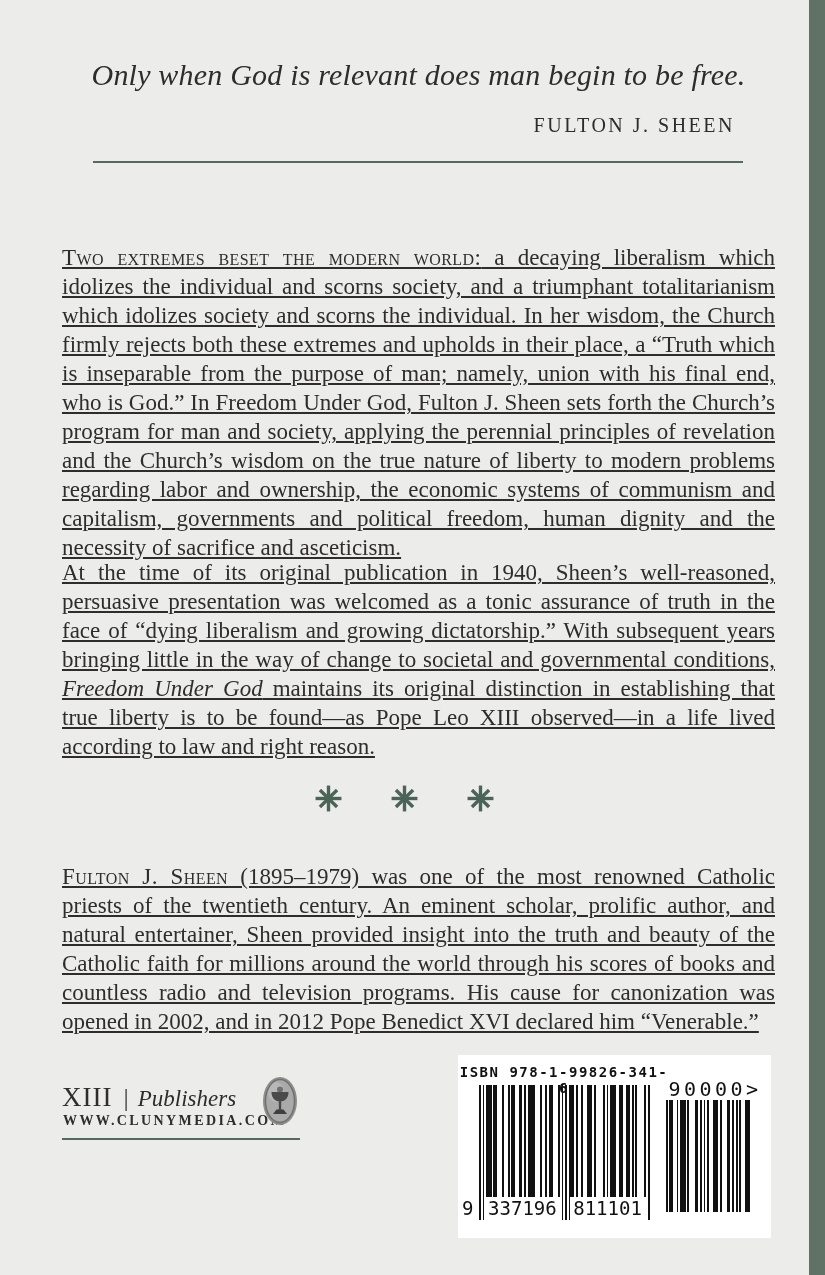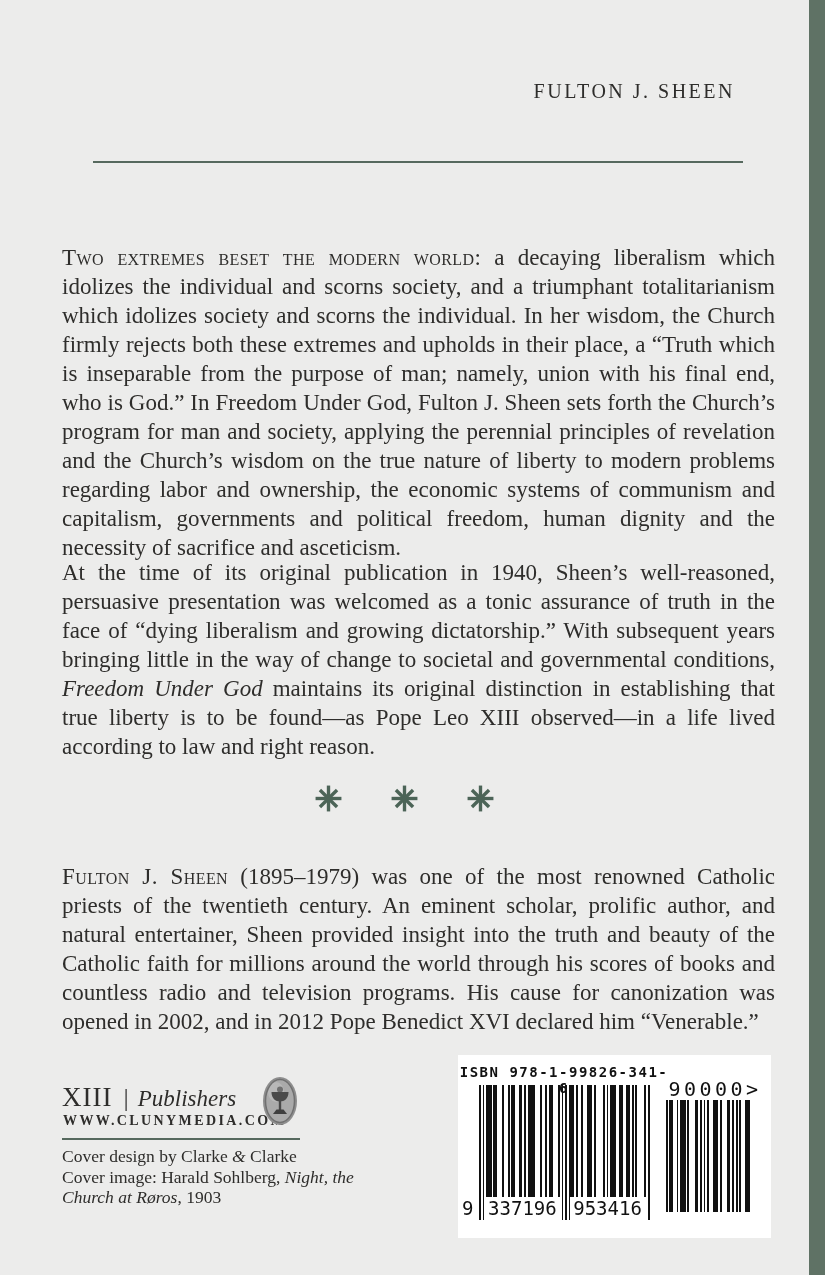--- a/index.html
+++ b/index.html
@@ -15,21 +15,21 @@
   .quote-block { position:absolute; left:62px; top:58px; width:713px; }
   .quote { font-style:italic; font-size:30px; text-align:center; letter-spacing:0.2px; }
   .attribution {
     margin-top:22px; text-align:right; padding-right:40px;
     font-size:20px; letter-spacing:2.5px; font-variant:small-caps;
     text-transform:uppercase; font-variant:normal;
   }
   .rule-top { position:absolute; left:93px; top:161px; width:650px; height:2px; background:#56695e; }
 
   
-  .body-para { position:absolute; left:62px; width:713px; font-size:23px; line-height:29px; text-align:justify; }
+  .body-para { position:absolute; left:62px; width:713px; font-size:23px; line-height:29px; text-align:justify;text-decoration:underline; }
   .para1 { top:243px; }
   .para2 { top:558px; }
   .bio   { top:862px; }
   .smallcaps { font-variant:small-caps; letter-spacing:0.4px; }
 
   
   .stars { position:absolute; left:0; top:785px; width:809px; display:flex; justify-content:center; gap:49px; }
   .star-icon { width:27px; height:27px; display:block; }
 
   
@@ -64,20 +64,21 @@
     position:absolute; left:204px; top:22px; width:106px;
     font-family:"DejaVu Sans Mono", monospace; font-size:20px; letter-spacing:3.5px; color:#111; text-align:center;
   }
 </style>
 </head>
 <body>
 
 <div class="page">
 
   <div class="quote-block">
+    <div class="quote">Only when God is relevant does man begin to be free.</div>
     <div class="attribution">Fulton J. Sheen</div>
   </div>
   <div class="rule-top"></div>
 
   <p class="body-para para1"><span class="smallcaps">Two extremes beset the modern world:</span><span> a decaying liberalism which idolizes the individual and scorns society, and a triumphant totalitarianism which idolizes society and scorns the individual. In her wisdom, the Church firmly rejects both these extremes and upholds in their place, a “Truth which is inseparable from the purpose of man; namely, union with his final end, who is God.” In Freedom Under God, Fulton J. Sheen sets forth the Church’s program for man and society, applying the perennial principles of revelation and the Church’s wisdom on the true nature of liberty to modern problems regarding labor and ownership, the economic systems of communism and capitalism, governments and political freedom, human dignity and the necessity of sacrifice and asceticism.</span></p>
 
   <p class="body-para para2"><span>At the time of its original publication in 1940, Sheen’s well-reasoned, persuasive presentation was welcomed as a tonic assurance of truth in the face of “dying liberalism and growing dictatorship.” With subsequent years bringing little in the way of change to societal and governmental conditions, </span><i>Freedom Under God</i><span> maintains its original distinction in establishing that true liberty is to be found—as Pope Leo XIII observed—in a life lived according to law and right reason.</span></p>
 
   <div class="stars">
     <svg class="star-icon" viewBox="0 0 24 24">
@@ -119,30 +120,26 @@
     <ellipse cx="14" cy="16" rx="8" ry="10" fill="#bdbdbd" opacity="0.7"></ellipse>
     <circle cx="18" cy="13.5" r="3" fill="#6f6f6f"></circle>
     <path d="M9.5 16 h17 c0 6.5 -4 9.5 -8.5 9.5 c-4.5 0 -8.5 -3 -8.5 -9.5 z" fill="#4a4a4a"></path>
     <rect x="16.8" y="25" width="2.4" height="9" fill="#4a4a4a"></rect>
     <path d="M11 38 h14 l-3.5 -4.5 h-7 z" fill="#3f3f3f"></path>
     <ellipse cx="18" cy="25" rx="14.5" ry="21.5" fill="none" stroke="#707070" stroke-width="1.5"></ellipse>
   </svg>
 
   <div class="footer-rule"></div>
 
-  <div class="credits">
-    <div><span>Cover design by Clarke </span><i>&amp;</i><span> Clarke</span></div>
-    <div><span>Cover image: Harald Sohlberg, </span><i>Night, the Church at Røros</i><span>, 1903</span></div>
-  </div>
 
   <div class="barcode-box">
     <div class="isbn-label">ISBN 978-1-99826-341-6</div>
     <div class="ean13" id="ean13"><span class="bar on" style="width: 1.81px;"></span><span class="bar" style="width: 1.81px;"></span><span class="bar on" style="width: 1.81px;"></span><span class="bar" style="width: 1.81px;"></span><span class="bar on" style="width: 1.81px;"></span><span class="bar on" style="width: 1.81px;"></span><span class="bar on" style="width: 1.81px;"></span><span class="bar" style="width: 1.81px;"></span><span class="bar on" style="width: 1.81px;"></span><span class="bar on" style="width: 1.81px;"></span><span class="bar" style="width: 1.81px;"></span><span class="bar" style="width: 1.81px;"></span><span class="bar" style="width: 1.81px;"></span><span class="bar on" style="width: 1.81px;"></span><span class="bar" style="width: 1.81px;"></span><span class="bar" style="width: 1.81px;"></span><span class="bar on" style="width: 1.81px;"></span><span class="bar" style="width: 1.81px;"></span><span class="bar on" style="width: 1.81px;"></span><span class="bar on" style="width: 1.81px;"></span><span class="bar" style="width: 1.81px;"></span><span class="bar" style="width: 1.81px;"></span><span class="bar on" style="width: 1.81px;"></span><span class="bar on" style="width: 1.81px;"></span><span class="bar" style="width: 1.81px;"></span><span class="bar on" style="width: 1.81px;"></span><span class="bar" style="width: 1.81px;"></span><span class="bar on" style="width: 1.81px;"></span><span class="bar on" style="width: 1.81px;"></span><span class="bar on" style="width: 1.81px;"></span><span class="bar on" style="width: 1.81px;"></span><span class="bar" style="width: 1.81px;"></span><span class="bar" style="width: 1.81px;"></span><span class="bar" style="width: 1.81px;"></span><span class="bar on" style="width: 1.81px;"></span><span class="bar" style="width: 1.81px;"></span><span class="bar" style="width: 1.81px;"></span><span class="bar on" style="width: 1.81px;"></span><span class="bar" style="width: 1.81px;"></span><span class="bar on" style="width: 1.81px;"></span><span class="bar on" style="width: 1.81px;"></span><span class="bar" style="width: 1.81px;"></span><span class="bar" style="width: 1.81px;"></span><span class="bar" style="width: 1.81px;"></span><span class="bar on" style="width: 1.81px;"></span><span class="bar" style="width: 1.81px;"></span><span class="bar on" style="width: 1.81px;"></span><span class="bar" style="width: 1.81px;"></span><span class="bar on" style="width: 1.81px;"></span><span class="bar" style="width: 1.81px;"></span><span class="bar on" style="width: 1.81px;"></span><span class="bar on" style="width: 1.81px;"></span><span class="bar on" style="width: 1.81px;"></span><span class="bar" style="width: 1.81px;"></span><span class="bar on" style="width: 1.81px;"></span><span class="bar" style="width: 1.81px;"></span><span class="bar" style="width: 1.81px;"></span><span class="bar on" style="width: 1.81px;"></span><span class="bar" style="width: 1.81px;"></span><span class="bar" style="width: 1.81px;"></span><span class="bar on" style="width: 1.81px;"></span><span class="bar on" style="width: 1.81px;"></span><span class="bar on" style="width: 1.81px;"></span><span class="bar" style="width: 1.81px;"></span><span class="bar on" style="width: 1.81px;"></span><span class="bar" style="width: 1.81px;"></span><span class="bar" style="width: 1.81px;"></span><span class="bar" style="width: 1.81px;"></span><span class="bar" style="width: 1.81px;"></span><span class="bar on" style="width: 1.81px;"></span><span class="bar" style="width: 1.81px;"></span><span class="bar on" style="width: 1.81px;"></span><span class="bar" style="width: 1.81px;"></span><span class="bar on" style="width: 1.81px;"></span><span class="bar on" style="width: 1.81px;"></span><span class="bar on" style="width: 1.81px;"></span><span class="bar" style="width: 1.81px;"></span><span class="bar" style="width: 1.81px;"></span><span class="bar on" style="width: 1.81px;"></span><span class="bar on" style="width: 1.81px;"></span><span class="bar" style="width: 1.81px;"></span><span class="bar" style="width: 1.81px;"></span><span class="bar on" style="width: 1.81px;"></span><span class="bar on" style="width: 1.81px;"></span><span class="bar" style="width: 1.81px;"></span><span class="bar on" style="width: 1.81px;"></span><span class="bar" style="width: 1.81px;"></span><span class="bar on" style="width: 1.81px;"></span><span class="bar" style="width: 1.81px;"></span><span class="bar" style="width: 1.81px;"></span><span class="bar" style="width: 1.81px;"></span><span class="bar" style="width: 1.81px;"></span><span class="bar on" style="width: 1.81px;"></span><span class="bar" style="width: 1.81px;"></span><span class="bar on" style="width: 1.81px;"></span>
       <div class="digit-prefix">9</div>
       <div class="digit-patch" id="patch-left" style="left: 5.43px; width: 76.02px;">337196</div>
-      <div class="digit-patch" id="patch-right" style="left: 90.5px; width: 76.02px;">953416</div>
+      <div class="digit-patch" id="patch-right" style="left: 90.5px; width: 76.02px;">811101</div>
     </div>
     <div class="supplement-label">90000&gt;</div>
     <div class="ean5" id="ean5"><span class="bar" style="width: 1.81px;"></span><span class="bar on" style="width: 1.81px;"></span><span class="bar" style="width: 1.81px;"></span><span class="bar on" style="width: 1.81px;"></span><span class="bar on" style="width: 1.81px;"></span><span class="bar" style="width: 1.81px;"></span><span class="bar" style="width: 1.81px;"></span><span class="bar on" style="width: 1.81px;"></span><span class="bar" style="width: 1.81px;"></span><span class="bar on" style="width: 1.81px;"></span><span class="bar on" style="width: 1.81px;"></span><span class="bar on" style="width: 1.81px;"></span><span class="bar" style="width: 1.81px;"></span><span class="bar on" style="width: 1.81px;"></span><span class="bar" style="width: 1.81px;"></span><span class="bar" style="width: 1.81px;"></span><span class="bar" style="width: 1.81px;"></span><span class="bar on" style="width: 1.81px;"></span><span class="bar on" style="width: 1.81px;"></span><span class="bar" style="width: 1.81px;"></span><span class="bar on" style="width: 1.81px;"></span><span class="bar" style="width: 1.81px;"></span><span class="bar on" style="width: 1.81px;"></span><span class="bar" style="width: 1.81px;"></span><span class="bar on" style="width: 1.81px;"></span><span class="bar" style="width: 1.81px;"></span><span class="bar" style="width: 1.81px;"></span><span class="bar on" style="width: 1.81px;"></span><span class="bar on" style="width: 1.81px;"></span><span class="bar on" style="width: 1.81px;"></span><span class="bar" style="width: 1.81px;"></span><span class="bar on" style="width: 1.81px;"></span><span class="bar" style="width: 1.81px;"></span><span class="bar" style="width: 1.81px;"></span><span class="bar" style="width: 1.81px;"></span><span class="bar on" style="width: 1.81px;"></span><span class="bar on" style="width: 1.81px;"></span><span class="bar" style="width: 1.81px;"></span><span class="bar on" style="width: 1.81px;"></span><span class="bar" style="width: 1.81px;"></span><span class="bar on" style="width: 1.81px;"></span><span class="bar" style="width: 1.81px;"></span><span class="bar on" style="width: 1.81px;"></span><span class="bar" style="width: 1.81px;"></span><span class="bar" style="width: 1.81px;"></span><span class="bar on" style="width: 1.81px;"></span><span class="bar on" style="width: 1.81px;"></span><span class="bar on" style="width: 1.81px;"></span></div>
   </div>
 
   <div class="spine-strip"></div>
 </div>
 
 </body></html>

